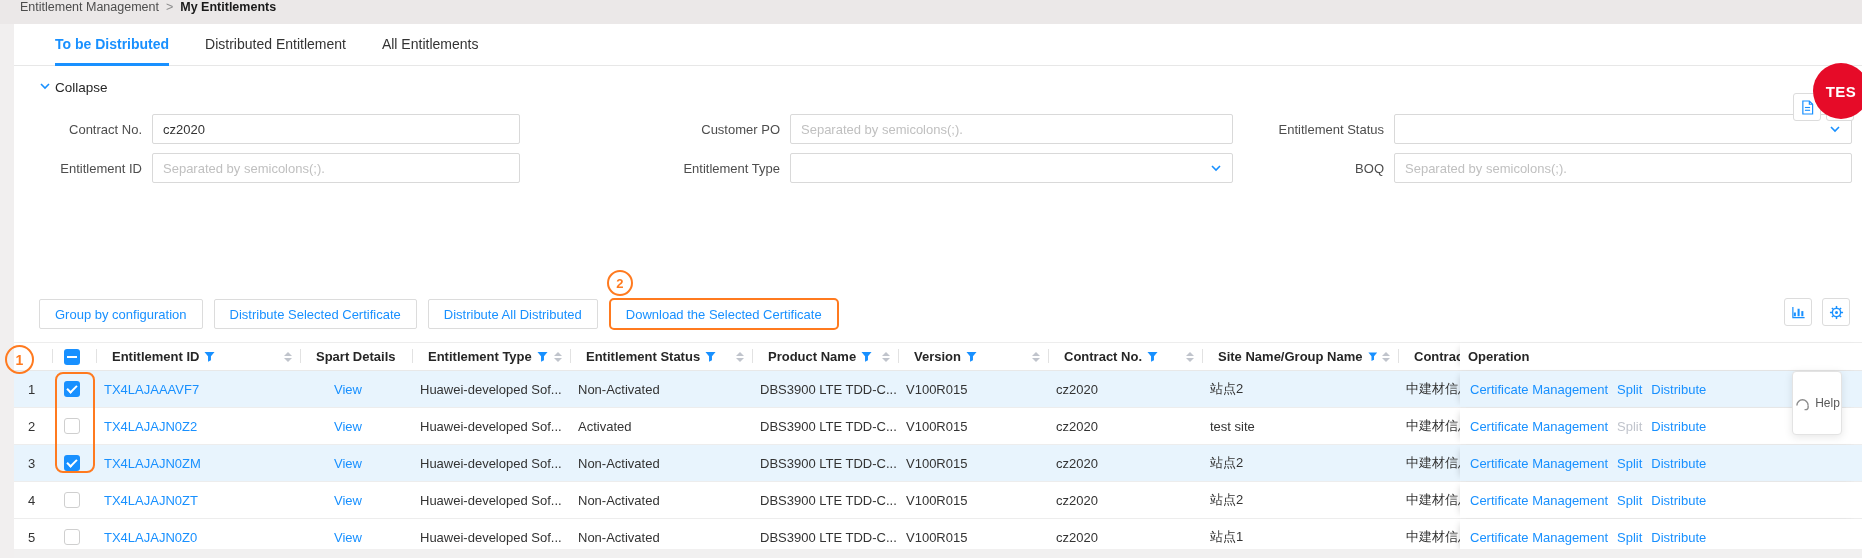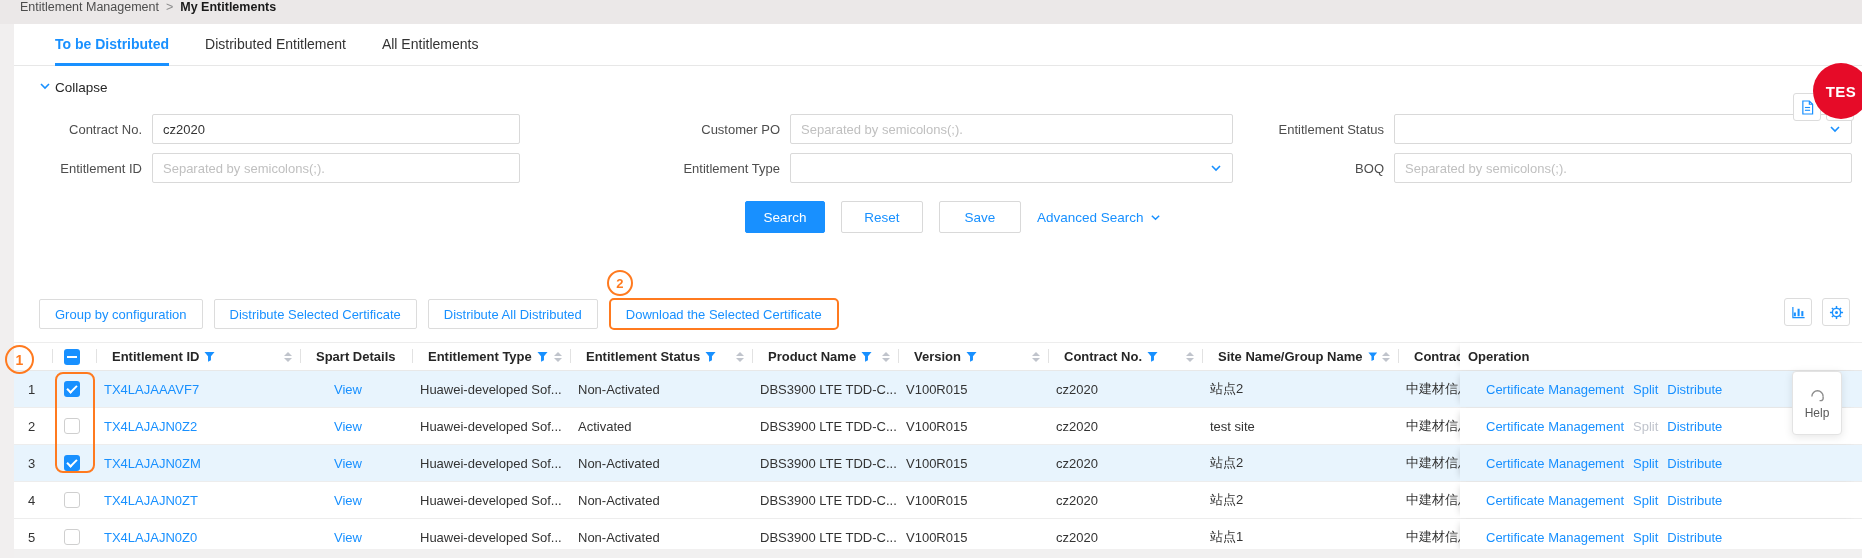--- a/index.html
+++ b/index.html
@@ -58,42 +58,42 @@
   .col-check{width:44px;padding-left:12px}
   .col-id{width:204px}
   .col-spart{width:112px}
   .col-type{width:158px}
   .col-status{width:182px}
   .col-product{width:146px}
   .col-version{width:150px}
   .col-contract{width:154px}
   .col-site{width:196px}
   .col-contracted{width:132px}
-  .op{position:absolute;right:0;top:0;bottom:0;width:402px;background:inherit;display:flex;align-items:center;padding-left:26px;box-sizing:border-box;box-shadow:-5px 0 7px -5px rgba(0,0,0,.18)}
+  .op{position:absolute;right:0;top:0;bottom:0;width:402px;background:inherit;display:flex;align-items:center;padding-left:10px;box-sizing:border-box;box-shadow:-5px 0 7px -5px rgba(0,0,0,.18)}
   .thead .op{background:#fff;padding-left:8px}
   .link{color:#1890ff;cursor:pointer;text-decoration:none}
   .link.disabled{color:#c0c4cc;cursor:default}
   .op .link{margin-right:9px}
   .carets{display:flex;flex-direction:column;gap:2px;margin-left:auto;margin-right:8px}
   .carets i{display:block;width:0;height:0;border-left:4px solid transparent;border-right:4px solid transparent}
   .carets .up{border-bottom:4px solid #c0c4cc}
   .carets .dn{border-top:4px solid #c0c4cc}
   
   .cb{width:16px;height:16px;border-radius:3px;box-sizing:border-box;position:relative;display:inline-block;vertical-align:middle;cursor:pointer}
   .cb.unchecked{border:1px solid #cfcfcf;background:#fff}
   .cb.checked,.cb.indet{background:#1890ff}
   .cb.checked::after{content:"";position:absolute;left:3px;top:4px;width:8px;height:4px;border-left:2px solid #fff;border-bottom:2px solid #fff;transform:rotate(-45deg)}
   .cb.indet::after{content:"";position:absolute;left:3px;top:7px;width:10px;height:2px;background:#fff}
   
   .ann-circle{position:absolute;border:2px solid #ff7a1f;border-radius:50%;color:#ff7a1f;font-weight:bold;display:flex;align-items:center;justify-content:center;box-sizing:border-box;background:transparent;z-index:8}
   #ann1{left:5px;top:345px;width:29px;height:29px;font-size:14px}
   .ann-step2{top:-30px;left:-4px;width:26px;height:26px;font-size:13px}
   #annRect{position:absolute;left:55px;top:372px;width:36px;height:97px;border:2px solid #ff7a1f;border-radius:8px;z-index:8;pointer-events:none}
   
-  .help-card{position:absolute;left:1792px;top:371px;width:48px;height:62px;background:#fff;border:1px solid #e3e3e3;border-radius:4px;box-shadow:0 2px 8px rgba(0,0,0,.10);display:flex;flex-direction:column;align-items:center;justify-content:center;gap:4px;z-index:7;cursor:pointer}
+  .help-card{position:absolute;left:1792px;top:371px;width:48px;height:62px;background:#fff;border:1px solid #e3e3e3;border-radius:4px;box-shadow:0 2px 8px rgba(0,0,0,.10);display:flex;align-items:center;justify-content:center;gap:4px;z-index:7;cursor:pointer}
   .help-card span{font-size:12px;color:#595959}
   .bottom-strip{position:absolute;left:0;right:0;bottom:0;height:9px;background:#f1f0f0}
 </style>
 </head>
 <body>
 
 <div class="topbar">
   <span>Entitlement Management</span>
   <span class="sep">&gt;</span>
   <span class="current">My Entitlements</span>
@@ -144,31 +144,20 @@
             <path d="M2 4l4 4 4-4" fill="none" stroke="#1890ff" stroke-width="1.6"></path>
           </svg>
         </div>
         <div class="f-label c3">BOQ</div>
         <div class="f-field c3">
           <input placeholder="Separated by semicolons(;)." style="">
         </div>
       </div>
     </div>
 
-  <div class="search-row">
-    <button class="btn btn-primary">Search</button>
-    <button class="btn btn-plain">Reset</button>
-    <button class="btn btn-plain">Save</button>
-    <span class="adv-link">
-      <span>Advanced Search</span>
-      <svg width="11" height="11" viewBox="0 0 12 12">
-          <path d="M2 4l4 4 4-4" fill="none" stroke="#1890ff" stroke-width="1.6"></path>
-        </svg>
-    </span>
-  </div>
 
   <div class="toolbar">
       <button class="tb-btn">Group by configuration</button>
       <button class="tb-btn">Distribute Selected Certificate</button>
       <button class="tb-btn">Distribute All Distributed</button>
       <button class="tb-btn highlighted">Download the Selected Certificate<span class="ann-circle ann-step2">2</span></button>
     </div>
 
   <div class="tool-icons">
     <div class="icon-btn">

